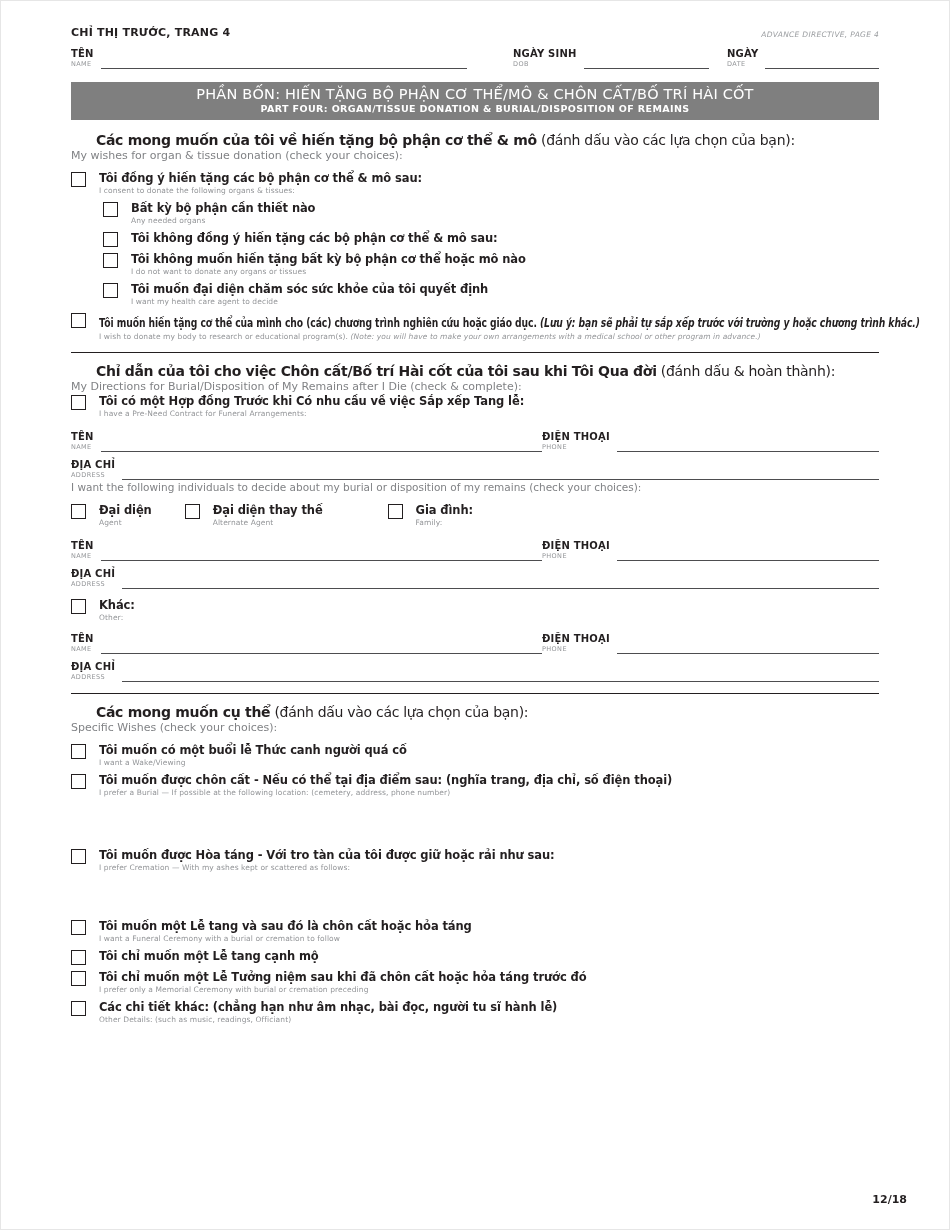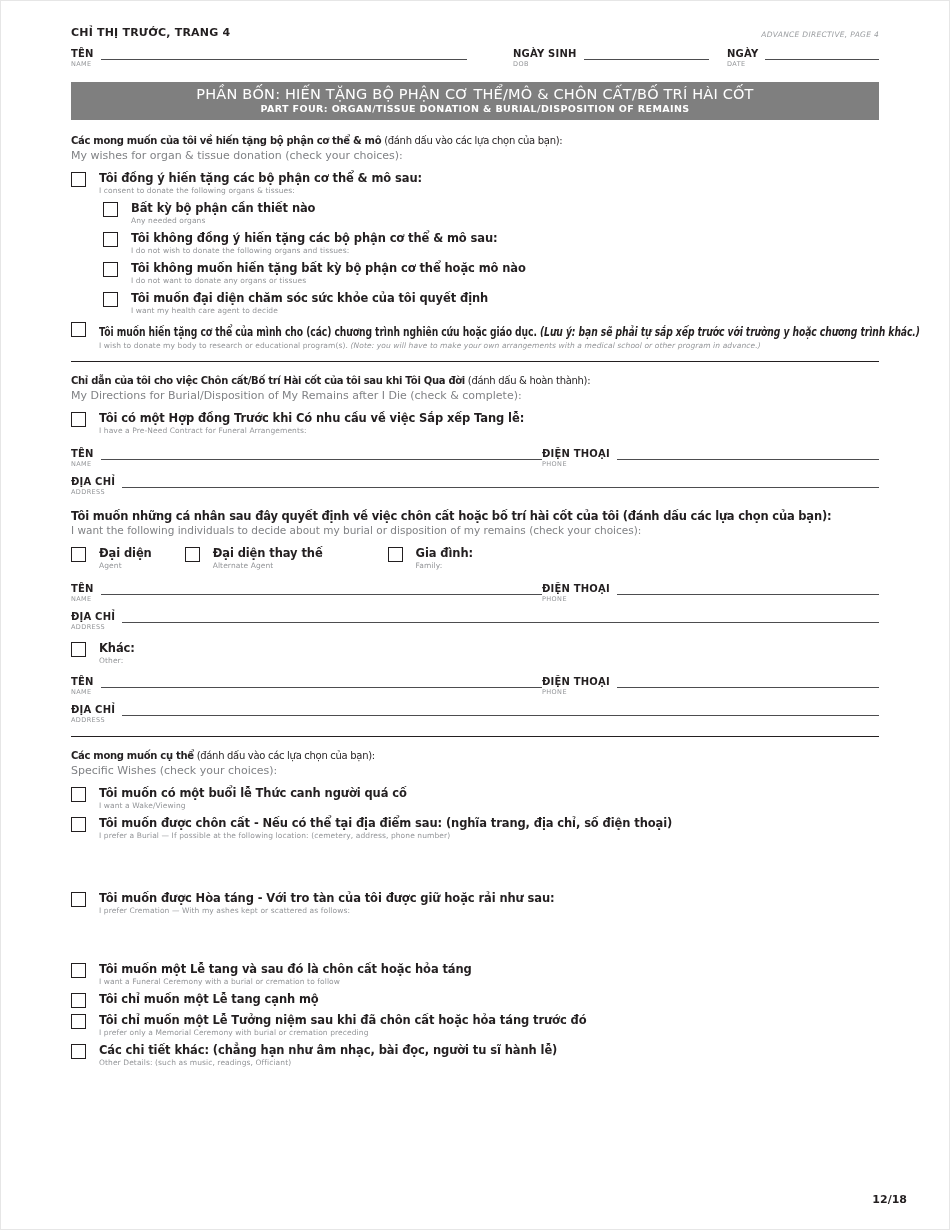--- a/index.html
+++ b/index.html
@@ -7,38 +7,38 @@
   body { font-family:"DejaVu Sans", sans-serif; color:#231f20; background:#fff; }
   .page { position:relative; width:950px; height:1230px; background:#fff; padding:26px 71px 0;
           overflow:hidden; box-shadow: inset 0 0 0 1px #e6e6e6; }
 
   
   .header-row { display:flex; justify-content:space-between; align-items:flex-end; }
   .hdr-left { font-size:11px; font-weight:bold; letter-spacing:.2px; }
   .hdr-right { font-size:7.5px; color:#9a9da0; letter-spacing:.3px;font-style:italic; }
 
   
-  .field { display:flex; align-items:flex-start; }
+  .field { display:flex; align-items:flex-end; }
   .flabel { display:flex; flex-direction:column; }
   .fvi { font-size:10px; font-weight:bold; line-height:12px; letter-spacing:.2px; white-space:nowrap; }
   .fen { font-size:6.5px; color:#939598; line-height:9px; letter-spacing:.4px; }
   .fline { flex:1; height:12px; border-bottom:1px solid #4d4d4f; margin-left:7px; }
 
   .top-fields { display:flex; gap:18px; margin-top:9px; }
   .tf-name { flex:1; }
   .tf-dob { width:196px;margin-left:28px; }
   .tf-date { width:152px; }
 
   
   .banner { margin-top:13px; background:#7f7f7f; color:#fff; text-align:center; padding:4px 0 5px; }
   .banner-title { font-size:14.5px; font-weight:normal; line-height:17px; letter-spacing:.2px; }
   .banner-sub { font-size:9.5px; font-weight:bold; line-height:12px; letter-spacing:.4px; }
 
   
-  .sec-heading { margin-top:12px; font-size:10px; font-weight:bold; line-height:17px; letter-spacing:-.3px; white-space:nowrap; }
+  .sec-heading { margin-top:12px; font-size:14px; font-weight:bold; line-height:17px; letter-spacing:-.3px; white-space:nowrap;margin-left:25px; }
   .sec-heading .note { font-weight:normal; }
   .sec-sub { font-size:11px; color:#808285; line-height:14px; margin-top:0; }
   .ind-heading { margin-top:12px; font-size:11.5px; font-weight:bold; line-height:14px; letter-spacing:-.2px; white-space:nowrap; }
   .ind-sub { font-size:10.5px; color:#808285; line-height:14px; }
 
   
   .chk-list { margin-top:8px; }
   .chk-item { display:flex; align-items:flex-start; margin-bottom:5px; }
   .chk-item.indent { margin-left:32px;justify-content:center; }
   .checkbox { width:15px; height:15px; border:1.6px solid #231f20; background:#fff; flex:0 0 auto;
@@ -122,21 +122,20 @@
       <span class="checkbox"></span>
       <div class="chk-text">
         <div class="vi">Bất kỳ bộ phận cần thiết nào</div>
         <div class="en">Any needed organs</div>
       </div>
     </div>
     <div class="chk-item indent">
       <span class="checkbox"></span>
       <div class="chk-text">
         <div class="vi">Tôi không đồng ý hiến tặng các bộ phận cơ thể &amp; mô sau:</div>
-        <div class="en">I do not wish to donate the following organs and tissues:</div>
       </div>
     </div>
     <div class="chk-item indent">
       <span class="checkbox"></span>
       <div class="chk-text">
         <div class="vi">Tôi không muốn hiến tặng bất kỳ bộ phận cơ thể hoặc mô nào</div>
         <div class="en">I do not want to donate any organs or tissues</div>
       </div>
     </div>
     <div class="chk-item indent">
@@ -153,21 +152,21 @@
         <div class="en"><span>I wish to donate my body to research or educational program(s). </span><span class="it">(Note: you will have to make your own arrangements with a medical school or other program in advance.)</span></div>
       </div>
     </div>
   </div>
 
   <div class="divider"></div>
 
   <div class="sec-heading" style="margin-top:10px;"><span>Chỉ dẫn của tôi cho việc Chôn cất/Bố trí Hài cốt của tôi sau khi Tôi Qua đời</span><span class="note"> (đánh dấu &amp; hoàn thành):</span></div>
   <div class="sec-sub">My Directions for Burial/Disposition of My Remains after I Die (check &amp; complete):</div>
 
-  <div class="chk-item" style="margin-top:8px;">
+  <div class="chk-item" style="">
     <span class="checkbox"></span>
     <div class="chk-text">
       <div class="vi">Tôi có một Hợp đồng Trước khi Có nhu cầu về việc Sắp xếp Tang lễ:</div>
       <div class="en">I have a Pre-Need Contract for Funeral Arrangements:</div>
     </div>
   </div>
 
   <div class="field-row">
     <div class="field fr-grow">
       <div class="flabel">
@@ -187,21 +186,20 @@
   <div class="field-row addr">
     <div class="field fr-grow">
       <div class="flabel">
         <span class="fvi">ĐỊA CHỈ</span>
         <span class="fen">ADDRESS</span>
       </div>
       <div class="fline"></div>
     </div>
   </div>
 
-  <div class="ind-heading">Tôi muốn những cá nhân sau đây quyết định về việc chôn cất hoặc bố trí hài cốt của tôi (đánh dấu các lựa chọn của bạn):</div>
   <div class="ind-sub">I want the following individuals to decide about my burial or disposition of my remains (check your choices):</div>
 
   <div class="choices">
     <div class="choice c1">
       <span class="checkbox"></span>
       <div class="chk-text">
         <div class="vi">Đại diện</div>
         <div class="en">Agent</div>
       </div>
     </div>

